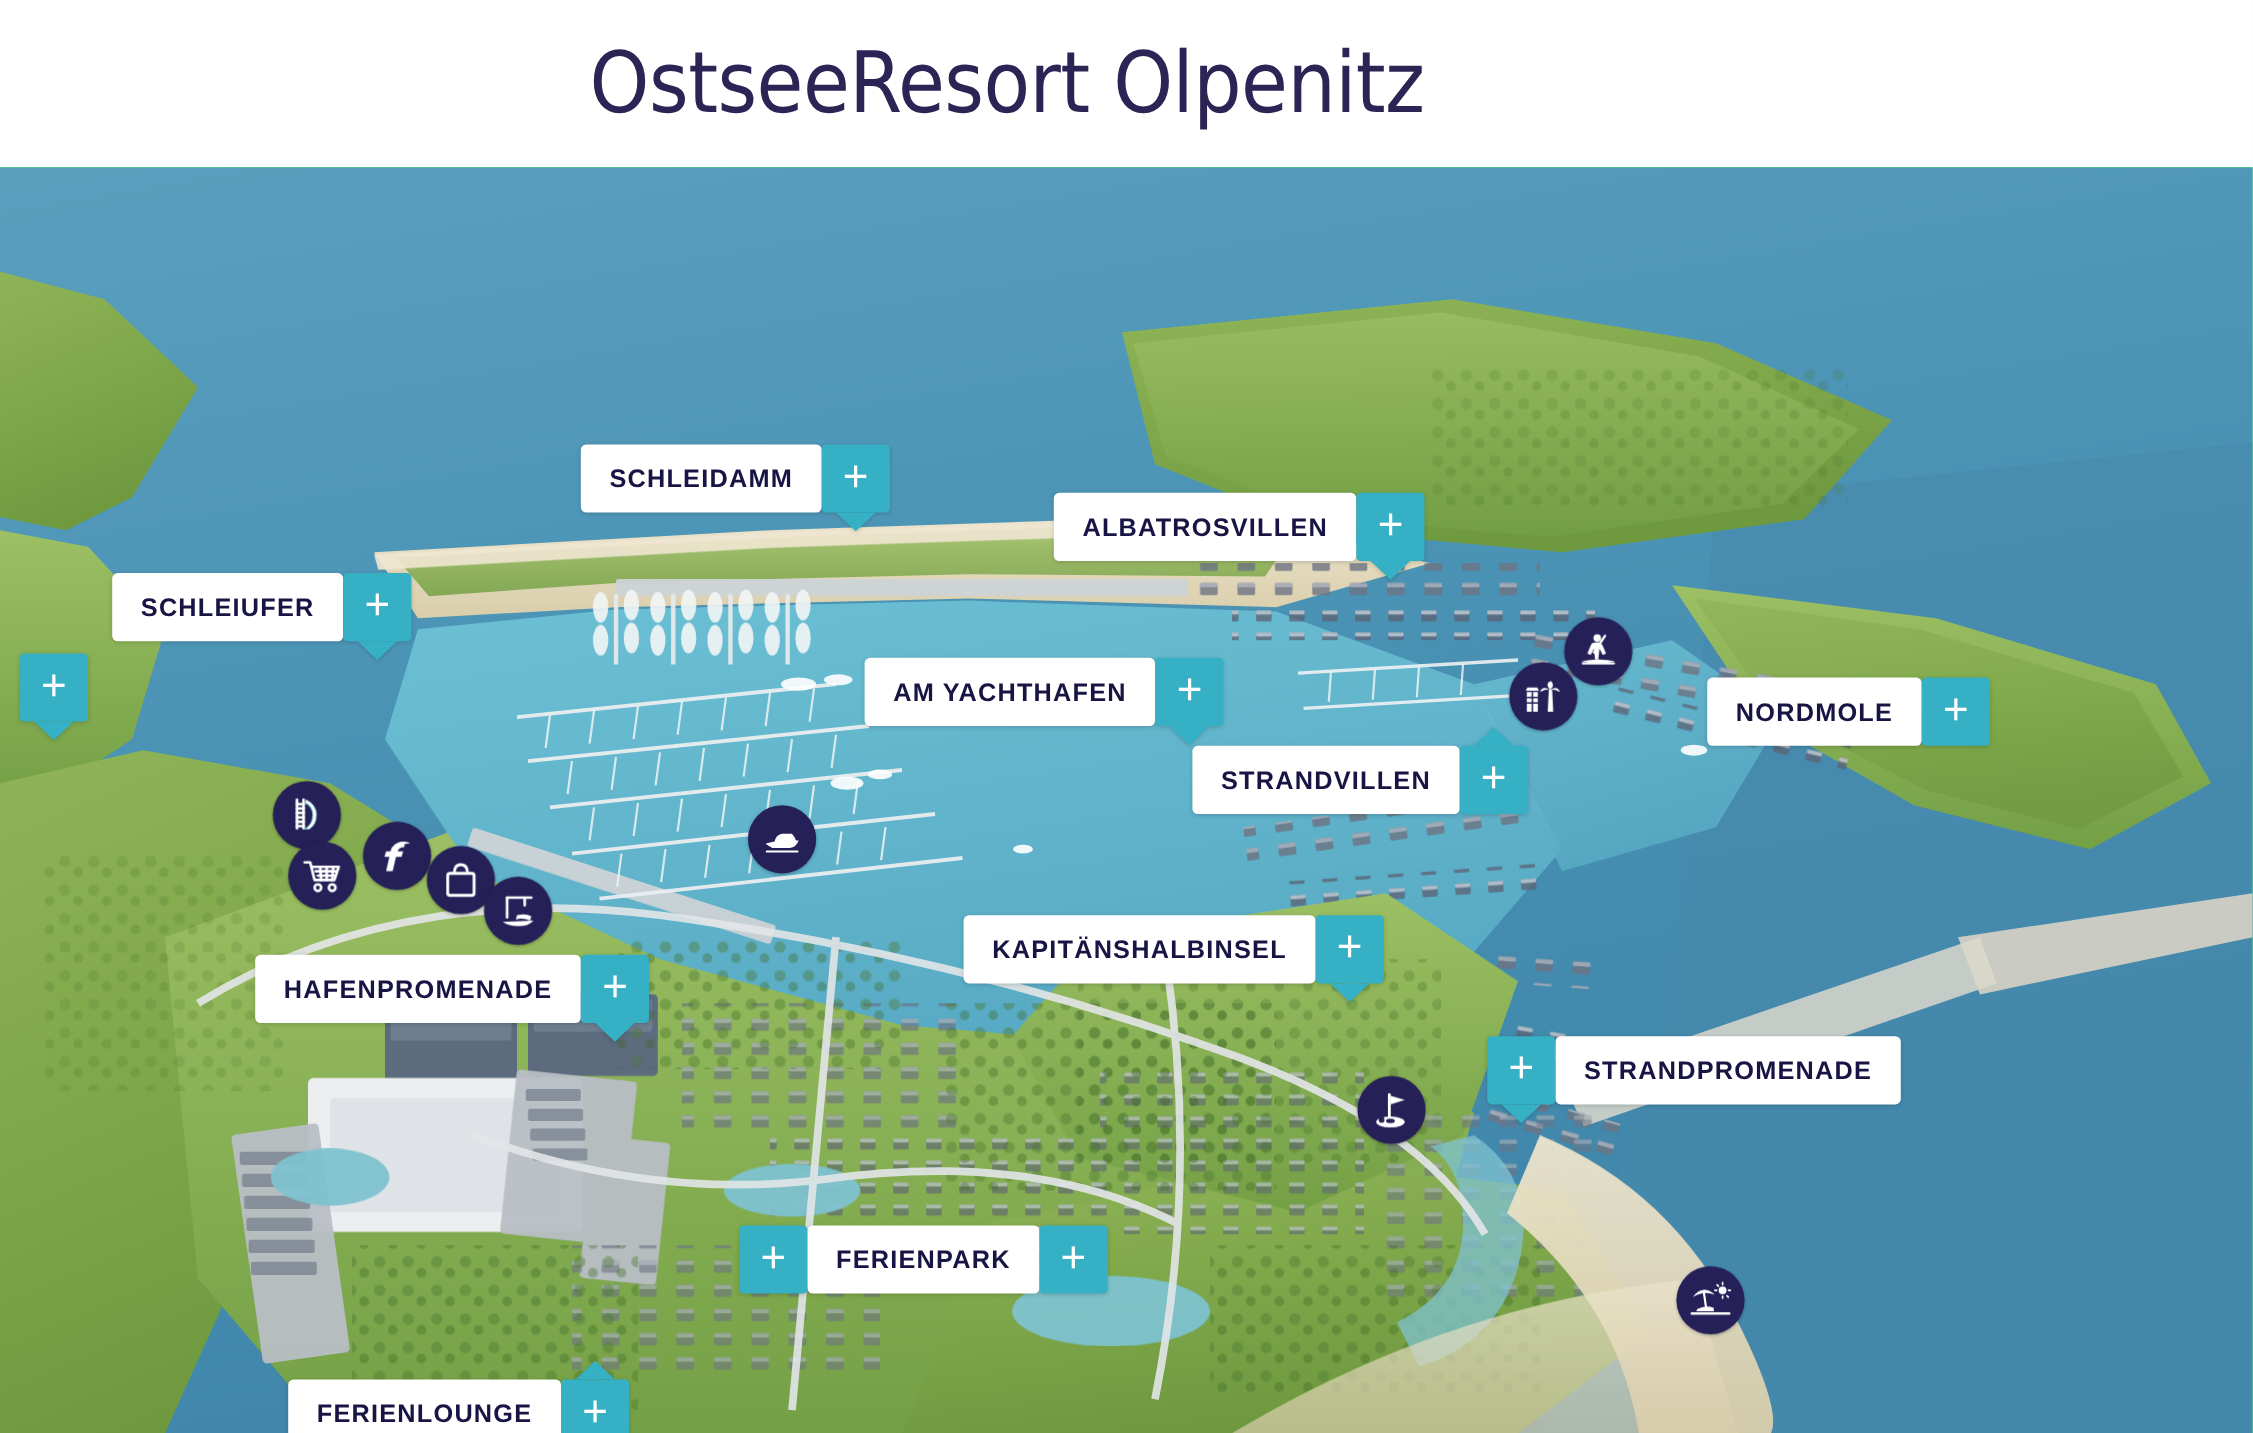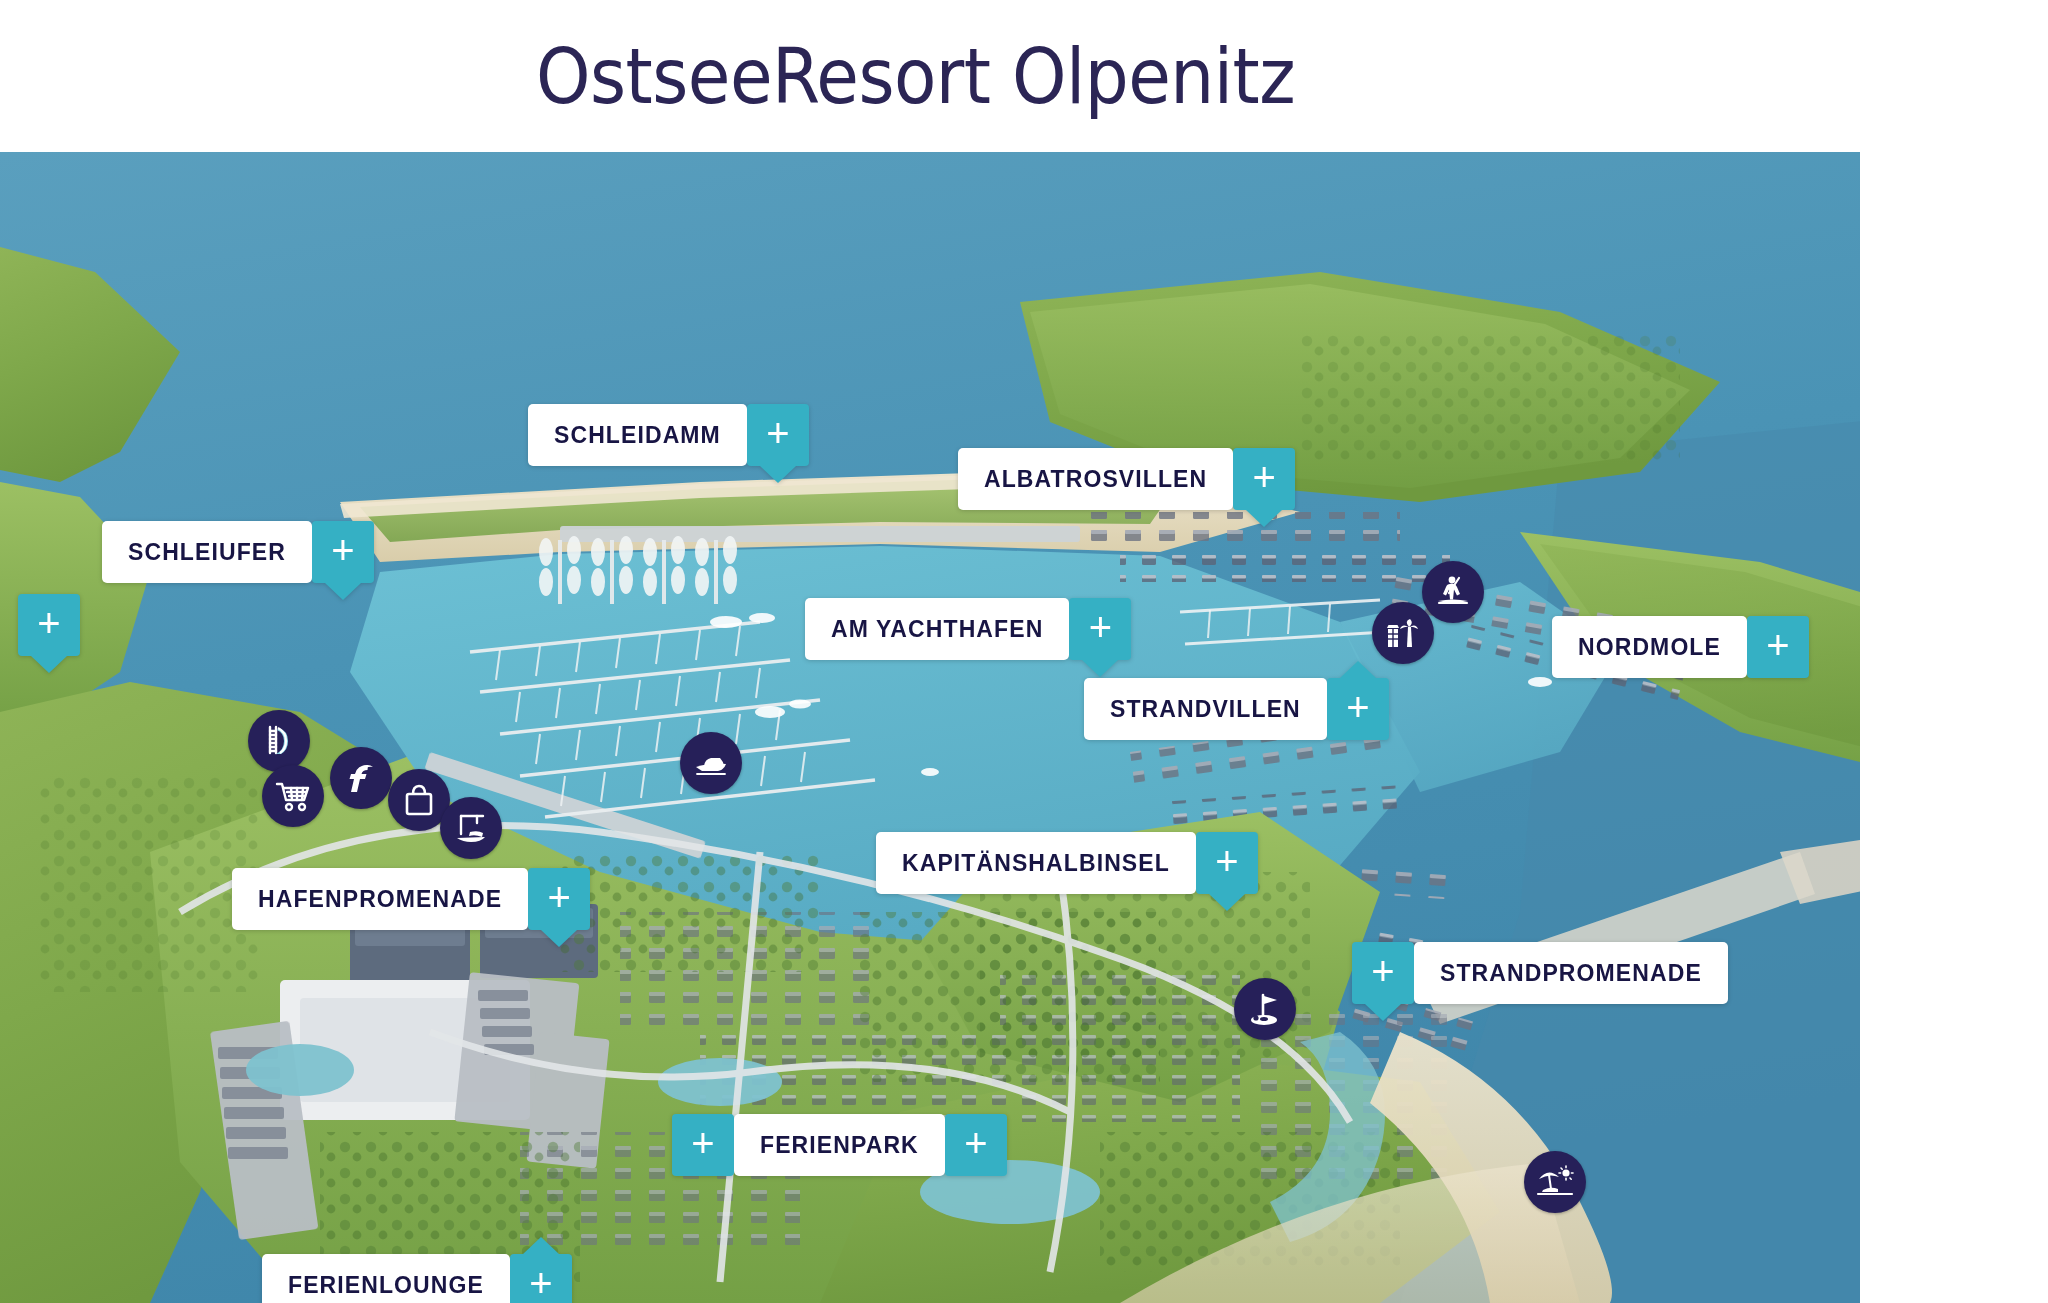--- a/index.html
+++ b/index.html
@@ -19,21 +19,21 @@
     background: #ffffff;
   }
   .title-text {
     font-family: "DejaVu Sans Condensed", "Liberation Sans", sans-serif;
     font-size: 77px; font-weight: 400; letter-spacing: -0.5px;
     color: #2b2555; white-space: nowrap;
   }
 
   
   .map-stage {
-    position: absolute; left: 0; top: 152px; width: 1860px; height: 1151px;
+    position: absolute; left: 0; top: 152px; width: 2048px; height: 1151px;
     overflow: hidden; background: #22c55e;
   }
   .map-svg { position: absolute; left: 0; top: 0; width: 2048px; height: 1151px; display:block; }
 
   
   .hotspot { position: absolute; display: flex; align-items: stretch; height: 62px;
              filter: drop-shadow(0 1px 2px rgba(0,0,0,0.18)); }
   .hs-label {
     background: #ffffff; display: flex; align-items: center; justify-content: center;
     padding: 0 26px; height: 62px;
@@ -480,21 +480,21 @@
           <span class="glyph">+</span>
         </div>
     </div>
 
     <div class="hotspot" style="left:18px; top:442px;">
       <div class="hs-plus pt-down">
           <span class="glyph">+</span>
         </div>
     </div>
 
-    <div class="hotspot" style="left:786px; top:446px;margin-left:19px;">
+    <div class="hotspot" style="left:786px; top:446px;">
       <div class="hs-label">AM YACHTHAFEN</div>
       <div class="hs-plus pt-down">
           <span class="glyph">+</span>
         </div>
     </div>
 
     <div class="hotspot" style="left:1552px; top:464px;">
       <div class="hs-label">NORDMOLE</div>
       <div class="hs-plus">
           <span class="glyph">+</span>

